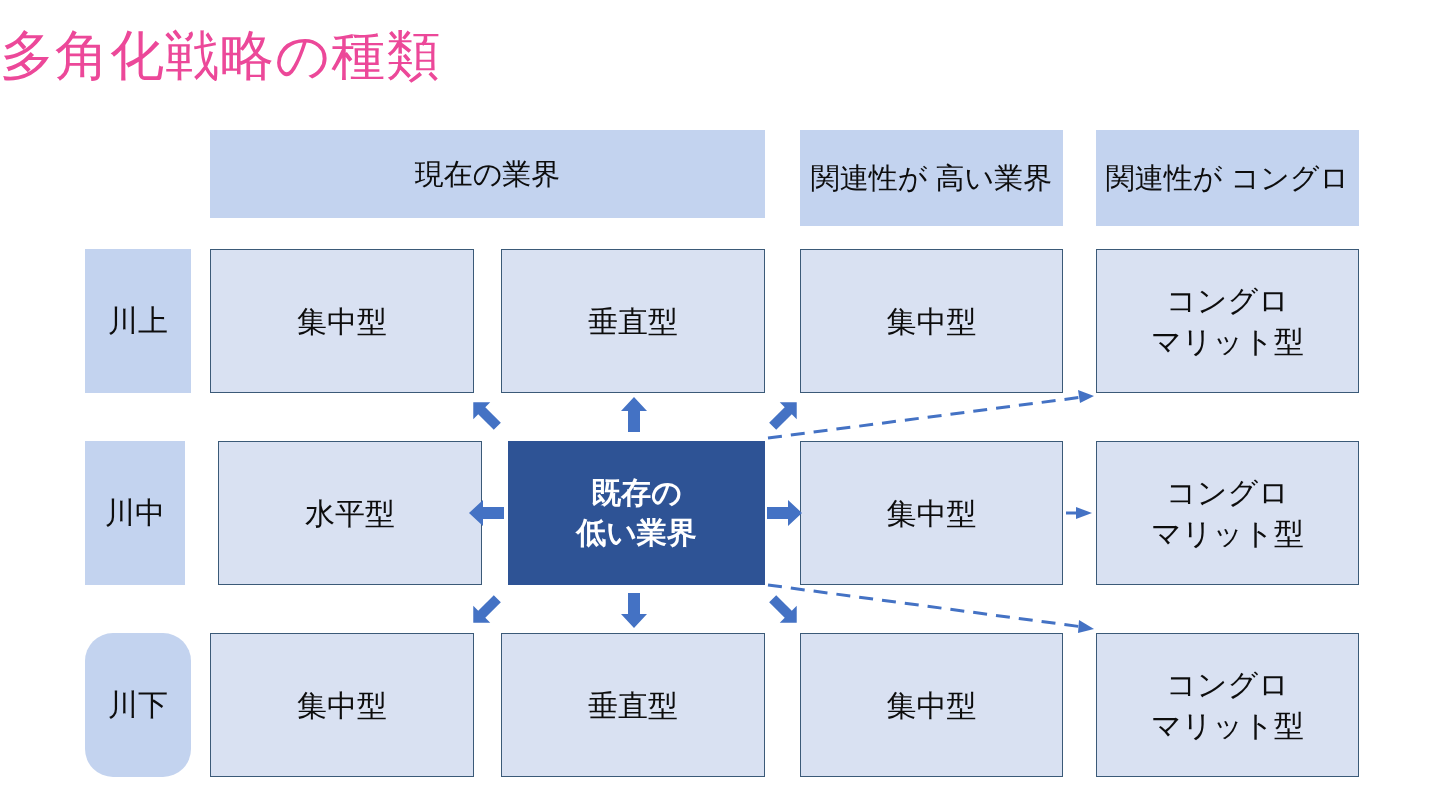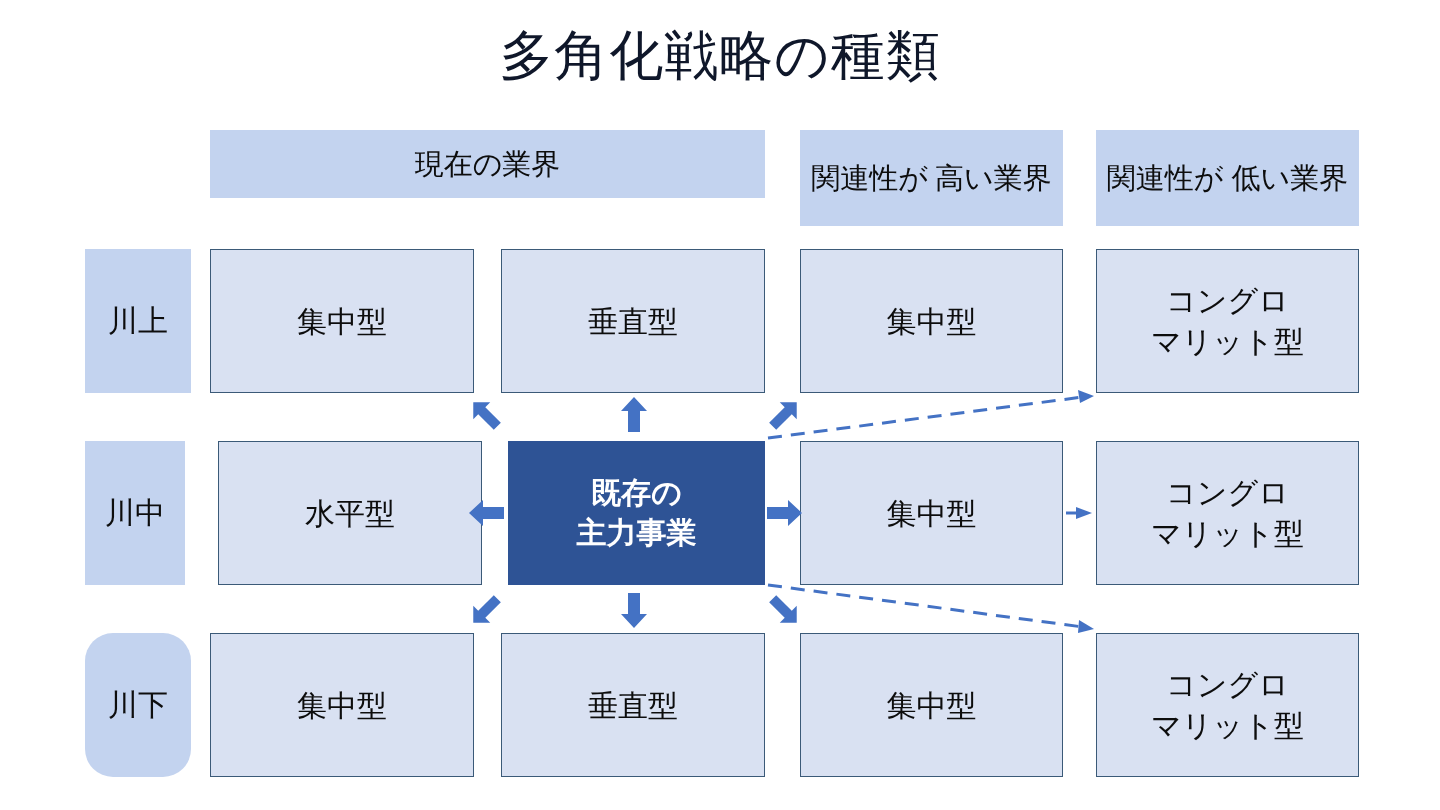--- a/index.html
+++ b/index.html
@@ -20,26 +20,25 @@
     height: 810px;
     background: #ffffff;
   }
 
   
   .slide-title {
     position: absolute;
     left: 0;
     top: 22px;
     width: 1440px;
-    text-align: center;
     font-size: 54px;
     line-height: 66px;
     font-weight: 400;
     letter-spacing: 1px;
-    color: #0f172a;
+    color: #ec4899;
     white-space: nowrap;
   }
 
   
   .col-header {
     position: absolute;
     background: #c3d3ef;
     display: flex;
     align-items: center;
     justify-content: center;
@@ -111,47 +110,47 @@
   }
   .dashed-head { fill: #4472c4; }
 </style>
 </head>
 <body>
 
 <div id="slide">
 
   <div class="slide-title">多角化戦略の種類</div>
 
-  <div class="col-header" style="left:210px; top:130px; width:555px; height:68px;">現在の業界</div>
-
-  <div class="col-header" style="left:800px; top:130px; width:263px; height:96px;font-family:Liberation Serif, serif;">関連性が
+  <div class="col-header" style="left:210px; top:130px; width:555px; height:88px;">現在の業界</div>
+
+  <div class="col-header" style="left:800px; top:130px; width:263px; height:96px;">関連性が
 高い業界</div>
 
   <div class="col-header" style="left:1096px; top:130px; width:263px; height:96px;">関連性が
-低い業界</div>
+コングロ</div>
 
   <div class="row-label" style="left:85px; top:249px; width:106px; height:144px;">川上</div>
 
   <div class="row-label" style="left:85px; top:441px; width:100px; height:144px;">川中</div>
 
   <div class="row-label" style="left:85px; top:633px; width:106px; height:144px;border-radius:28px;">川下</div>
 
   <div class="cell" style="left:210px; top:249px; width:264px; height:144px;">集中型</div>
 
   <div class="cell" style="left:501px; top:249px; width:264px; height:144px;">垂直型</div>
 
   <div class="cell" style="left:800px; top:249px; width:263px; height:144px;">集中型</div>
 
   <div class="cell" style="left:1096px; top:249px; width:263px; height:144px;">コングロ
 マリット型</div>
 
   <div class="cell" style="left:210px; top:441px; width:264px; height:144px;margin-left:8px;">水平型</div>
 
   <div class="core-box" style="left:508px; top:441px; width:257px; height:144px;">既存の
-主力事業</div>
+低い業界</div>
 
   <div class="cell" style="left:800px; top:441px; width:263px; height:144px;">集中型</div>
 
   <div class="cell" style="left:1096px; top:441px; width:263px; height:144px;">コングロ
 マリット型</div>
 
   <div class="cell" style="left:210px; top:633px; width:264px; height:144px;">集中型</div>
 
   <div class="cell" style="left:501px; top:633px; width:264px; height:144px;">垂直型</div>
 

